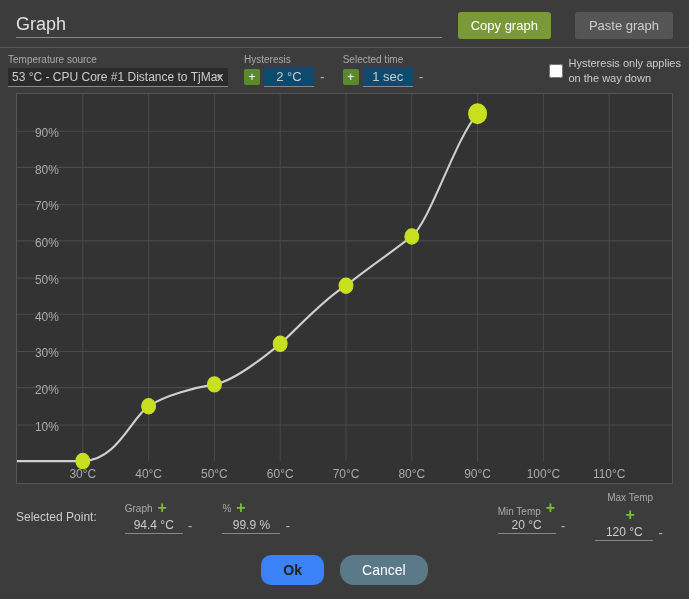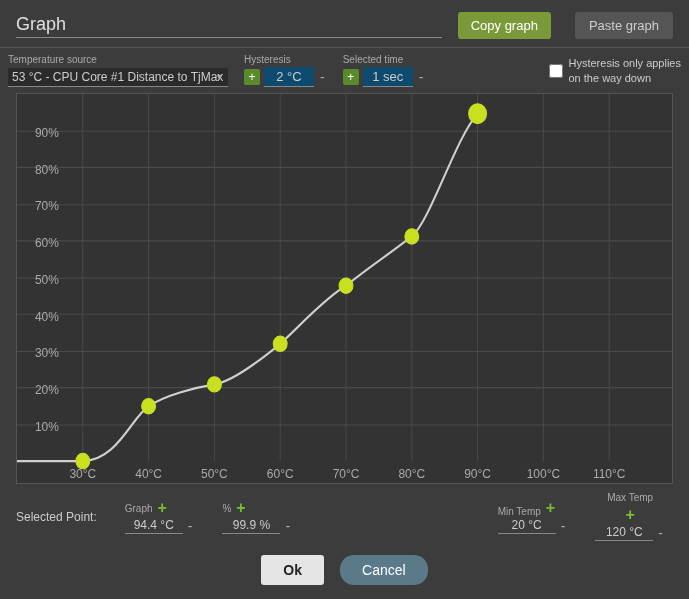--- a/index.html
+++ b/index.html
@@ -212,27 +212,27 @@
     }
     .spacer { flex: 1; }
     .footer-buttons {
       display: flex;
       justify-content: center;
       align-items: center;
       gap: 16px;
       padding: 8px 0 14px 0;
     }
     .btn-ok {
-      background: #e5e5e5;
+      background: #3b82f6;
       color: #222;
       border: none;
       padding: 7px 22px;
       font-size: 14px;
       font-weight: bold;
-      border-radius: 3px;
+      border-radius: 10px;
       cursor: pointer;
     }
     .btn-cancel {
       background: #5a7a8a;
       color: #fff;
       border: none;
       padding: 7px 22px;
       font-size: 14px;
       border-radius: 14px;
       cursor: pointer;

